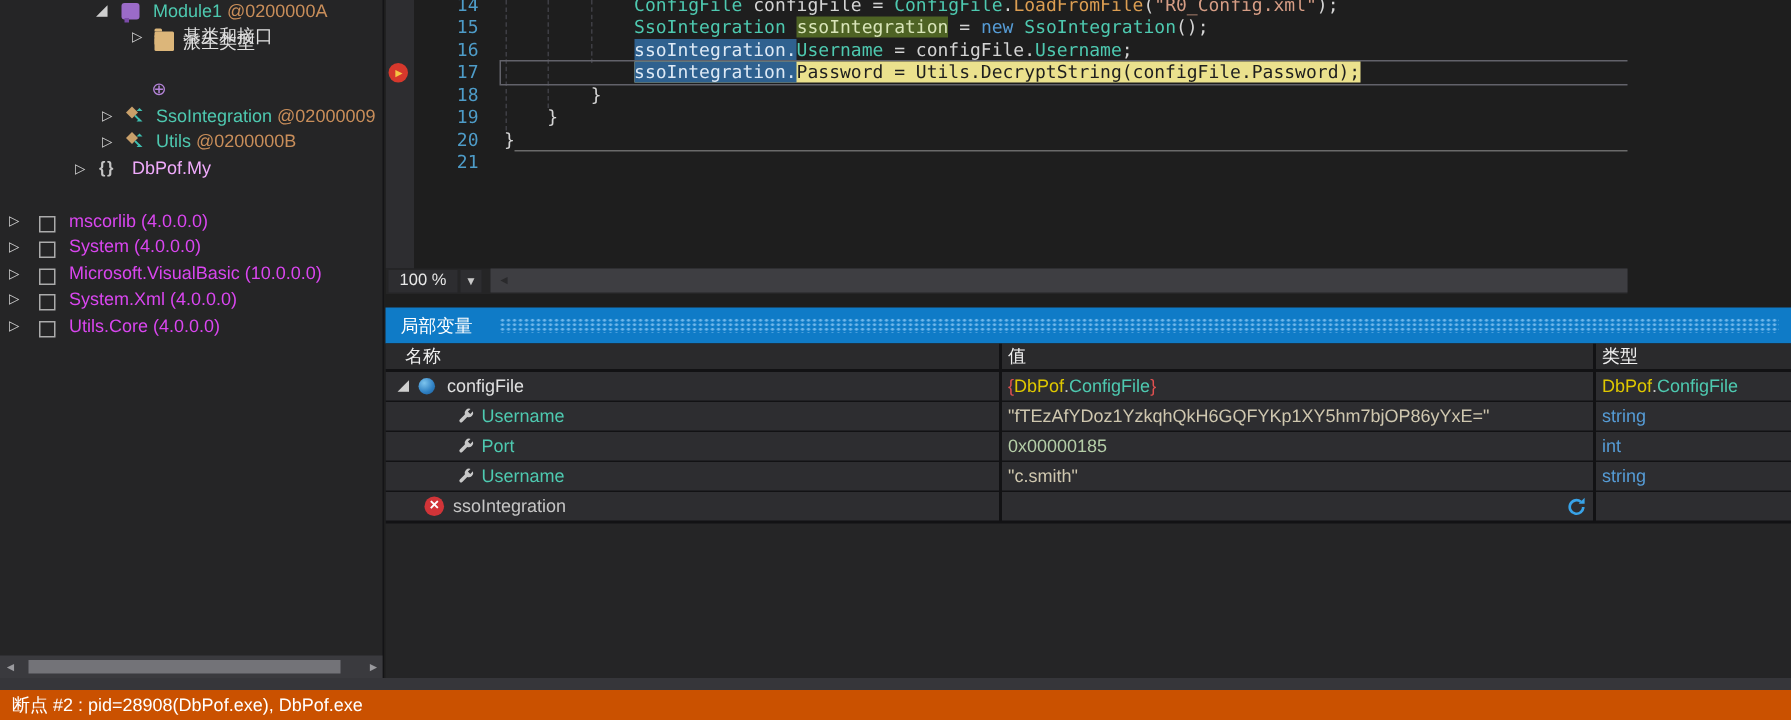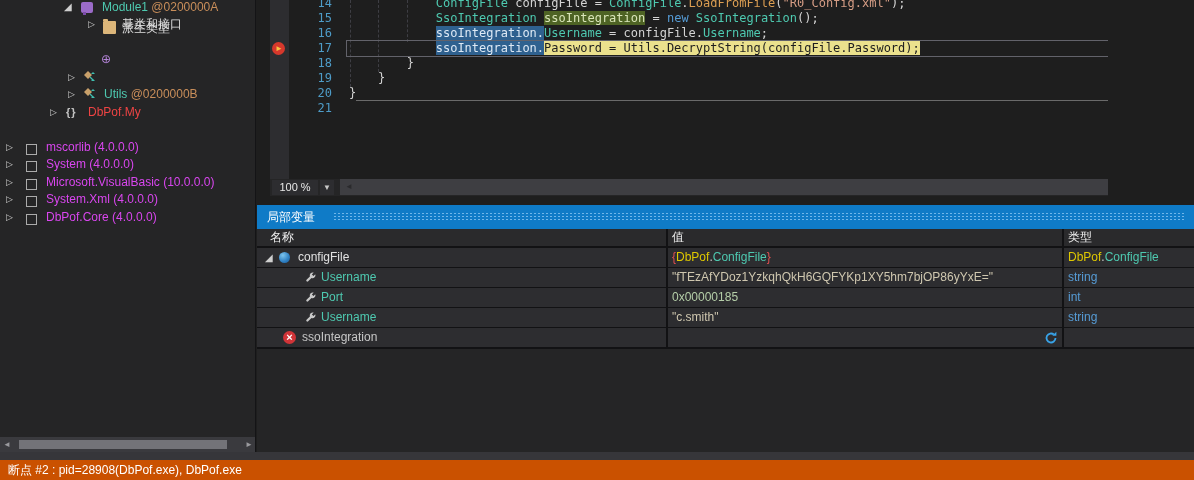--- a/index.html
+++ b/index.html
@@ -10,41 +10,41 @@
   .trow{position:absolute;left:0;width:100%;height:18px;line-height:18px;white-space:pre;overflow:hidden;}
   .exp{position:absolute;top:0;width:12px;height:18px;color:#CFCFCF;font-size:9px;line-height:18px;}
   .exp-c::before{content:"▷";}
   .exp-e::before{content:"◢";font-size:10px;}
   .tl{position:absolute;top:0;white-space:pre;}
   .c-type{color:#4EC9B0}
   .c-token{color:#C98E5A}
   .c-mainname{color:#DE9440}
   .c-kw{color:#569CD6}
   .c-plain{color:#DFDFDF}
-  .c-ns{color:#ef4444}
+  .c-ns{color:#f0abfc}
   .c-asm{color:#d946ef}
   .ic{position:absolute;display:inline-block;}
   .ic-module{top:4px;width:12px;height:11px;background:#9B6BC8;border-radius:2px;}
   .ic-module::after{content:"";position:absolute;left:2px;bottom:-2px;width:3px;height:3px;background:#7B4BA8;}
   .ic-folder{top:6px;width:13px;height:9px;background:#DCB67A;border-radius:1px;}
   .ic-folder::before{content:"";position:absolute;top:-2px;left:0;width:5px;height:2px;background:#DCB67A;border-radius:1px 1px 0 0;}
   .ic-method{top:0;width:13px;height:18px;color:#B584D9;font-size:12px;line-height:18px;}
   .ic-method::before{content:"⊕";}
   .ic-ns{top:0;width:16px;height:18px;color:#C4C4C4;font-size:11px;font-weight:bold;line-height:18px;letter-spacing:1px;}
   .ic-ns::before{content:"{}";}
   .ic-asm{top:6px;width:9px;height:9px;border:1px solid #ABABAB;background:#252526;}
   .ic-asm::before{content:"";position:absolute;left:2px;top:-4px;width:9px;height:9px;border:1px solid #8F8F8F;background:#252526;z-index:-1;}
   
   .tsb{position:absolute;left:0;top:437px;width:256px;height:15px;background:#3A3A3E;}
   .tsb-thumb{position:absolute;left:19px;top:3px;width:208px;height:9px;background:#737378;}
   .tsb-left,.tsb-right{position:absolute;top:0;width:14px;height:15px;color:#9A9A9E;font-size:8px;line-height:15px;text-align:center;}
   .tsb-left{left:0}.tsb-right{right:0}
   .tsb-left::before{content:"◄"}.tsb-right::before{content:"►"}
   
-  #editor{position:absolute;left:270px;top:0;width:828px;height:196px;background:#1E1E1E;overflow:hidden;padding-left:10px;}
+  #editor{position:absolute;left:257px;top:0;width:828px;height:196px;background:#1E1E1E;overflow:hidden;}
   .glyphmargin{position:absolute;left:0;top:0;width:19px;height:179px;background:#2D2D30;}
   .bp{position:absolute;left:2px;top:42px;width:13px;height:13px;border-radius:50%;background:#D6382C;}
   .bp::after{content:"►";position:absolute;left:3px;top:2.5px;font-size:8px;line-height:8px;color:#F5C544;}
   .ln{position:absolute;left:20px;width:42px;text-align:right;height:15px;line-height:15px;font-family:"DejaVu Sans Mono",monospace;font-size:12px;color:#4E9CC8;}
   .ig{position:absolute;width:0;border-left:1px dashed #3E3E44;}
   .cl{position:absolute;left:79px;height:15px;line-height:15px;font-family:"DejaVu Sans Mono",monospace;font-size:12px;white-space:pre;color:#D4D4D4;}
   .k-type{color:#4EC9B0}
   .k-kw{color:#569CD6}
   .k-method{color:#DC9E52}
   .k-string{color:#D69D85}
@@ -123,20 +123,21 @@
     </div>
 
     <div class="trow" style="top:68px">
       <span class="exp exp-c" style="left:68px"></span>
       <span class="ic" style="left:83px;top:2px"><svg width="14" height="14" viewBox="0 0 14 14">
             <path d="M1 5 L5 1 L9 5 L5 9 Z" fill="#C9A06A"></path>
             <path d="M8 4 h4 l-2 -2 z" fill="#3FBFB0"></path>
             <path d="M8 11 h4 l-2 -2 z" fill="#3FBFB0"></path>
             <path d="M7 7 l3 3" stroke="#3FBFB0" stroke-width="1.2"></path>
           </svg></span>
+      <span class="tl" style="left:104px"><span class="c-type">SsoIntegration</span><span class="c-token"> @02000009</span></span>
     </div>
 
     <div class="trow" style="top:85px">
       <span class="exp exp-c" style="left:68px"></span>
       <span class="ic" style="left:83px;top:2px"><svg width="14" height="14" viewBox="0 0 14 14">
             <path d="M1 5 L5 1 L9 5 L5 9 Z" fill="#C9A06A"></path>
             <path d="M8 4 h4 l-2 -2 z" fill="#3FBFB0"></path>
             <path d="M8 11 h4 l-2 -2 z" fill="#3FBFB0"></path>
             <path d="M7 7 l3 3" stroke="#3FBFB0" stroke-width="1.2"></path>
           </svg></span>
@@ -170,21 +171,21 @@
 
     <div class="trow" style="top:190px">
       <span class="exp exp-c" style="left:6px"></span>
       <span class="ic ic-asm" style="left:26px"></span>
       <span class="tl c-asm" style="left:46px">System.Xml (4.0.0.0)</span>
     </div>
 
     <div class="trow" style="top:208px">
       <span class="exp exp-c" style="left:6px"></span>
       <span class="ic ic-asm" style="left:26px"></span>
-      <span class="tl c-asm" style="left:46px">DbPof.Core (4.0.0.0)</span>
+      <span class="tl c-asm" style="left:46px">Utils.Core (4.0.0.0)</span>
     </div>
 
     <div class="tsb">
       <span class="tsb-left"></span>
       <span class="tsb-thumb"></span>
       <span class="tsb-right"></span>
     </div>
   </div>
 
   <div id="editor">

